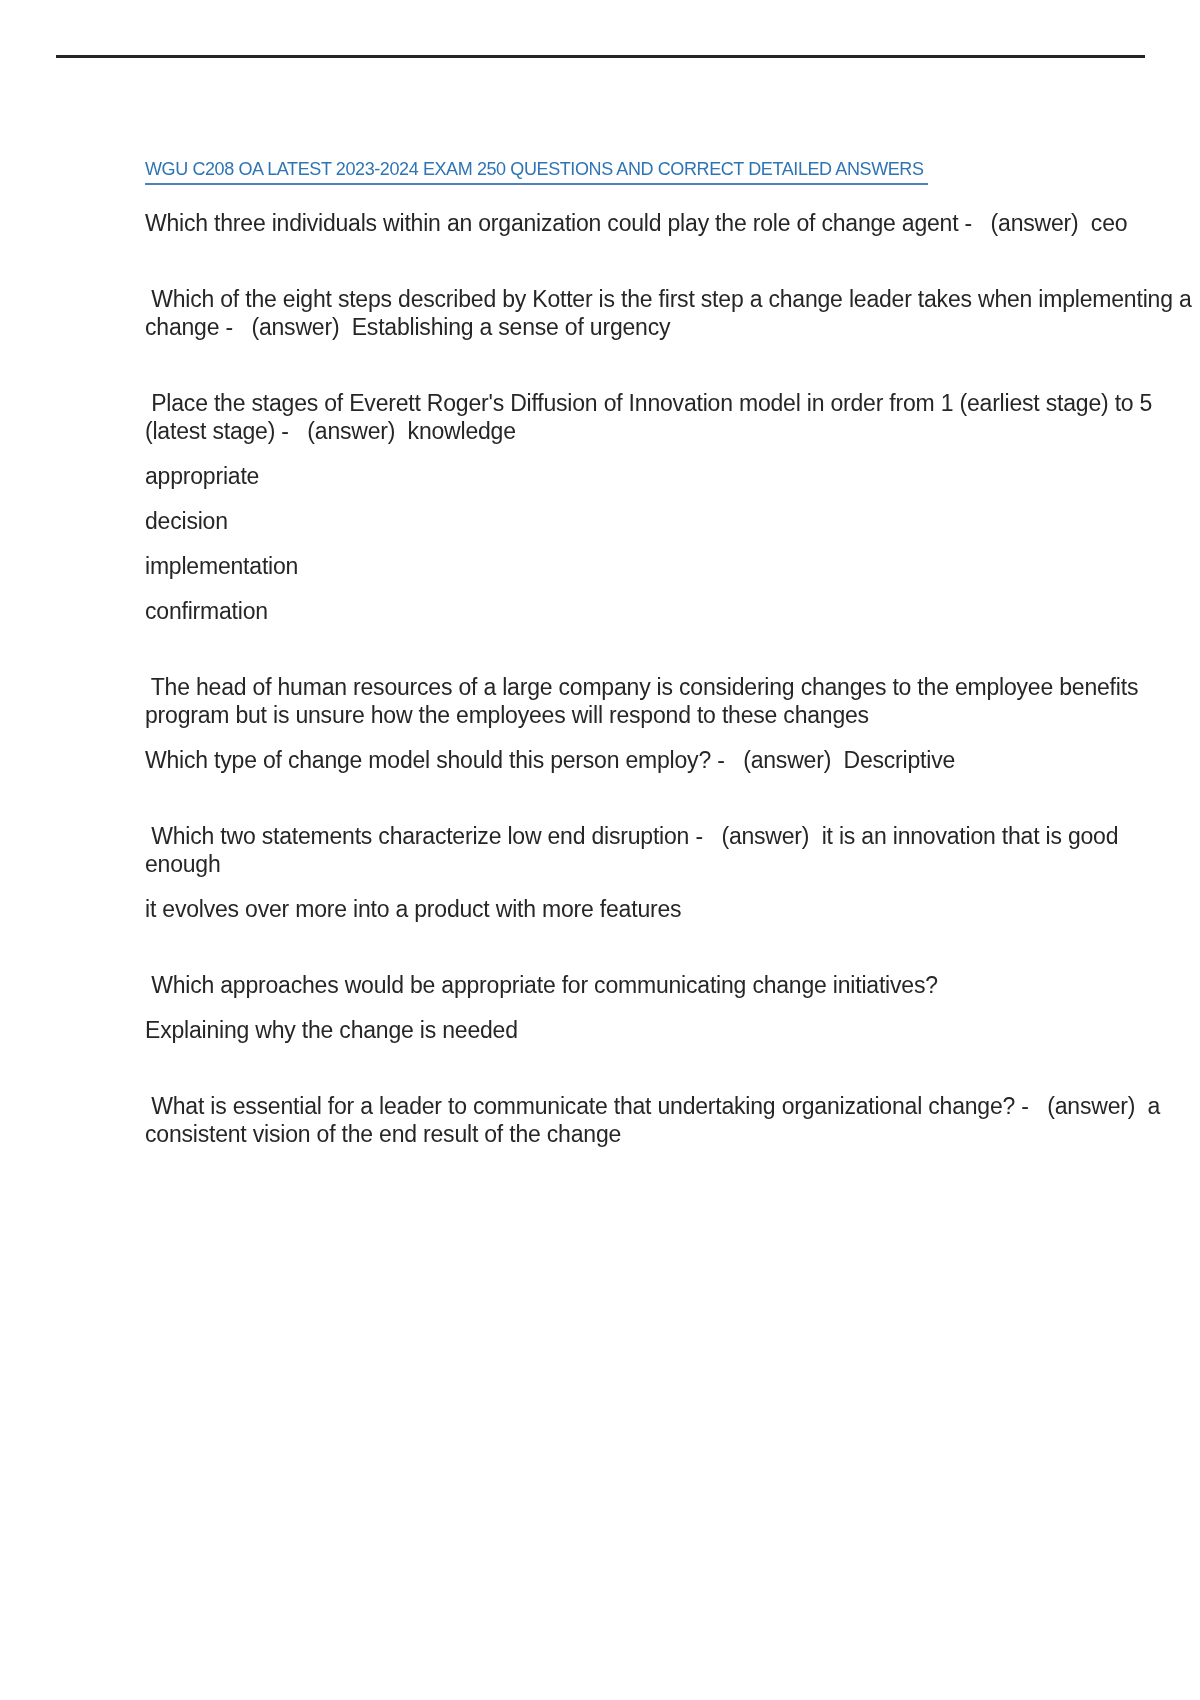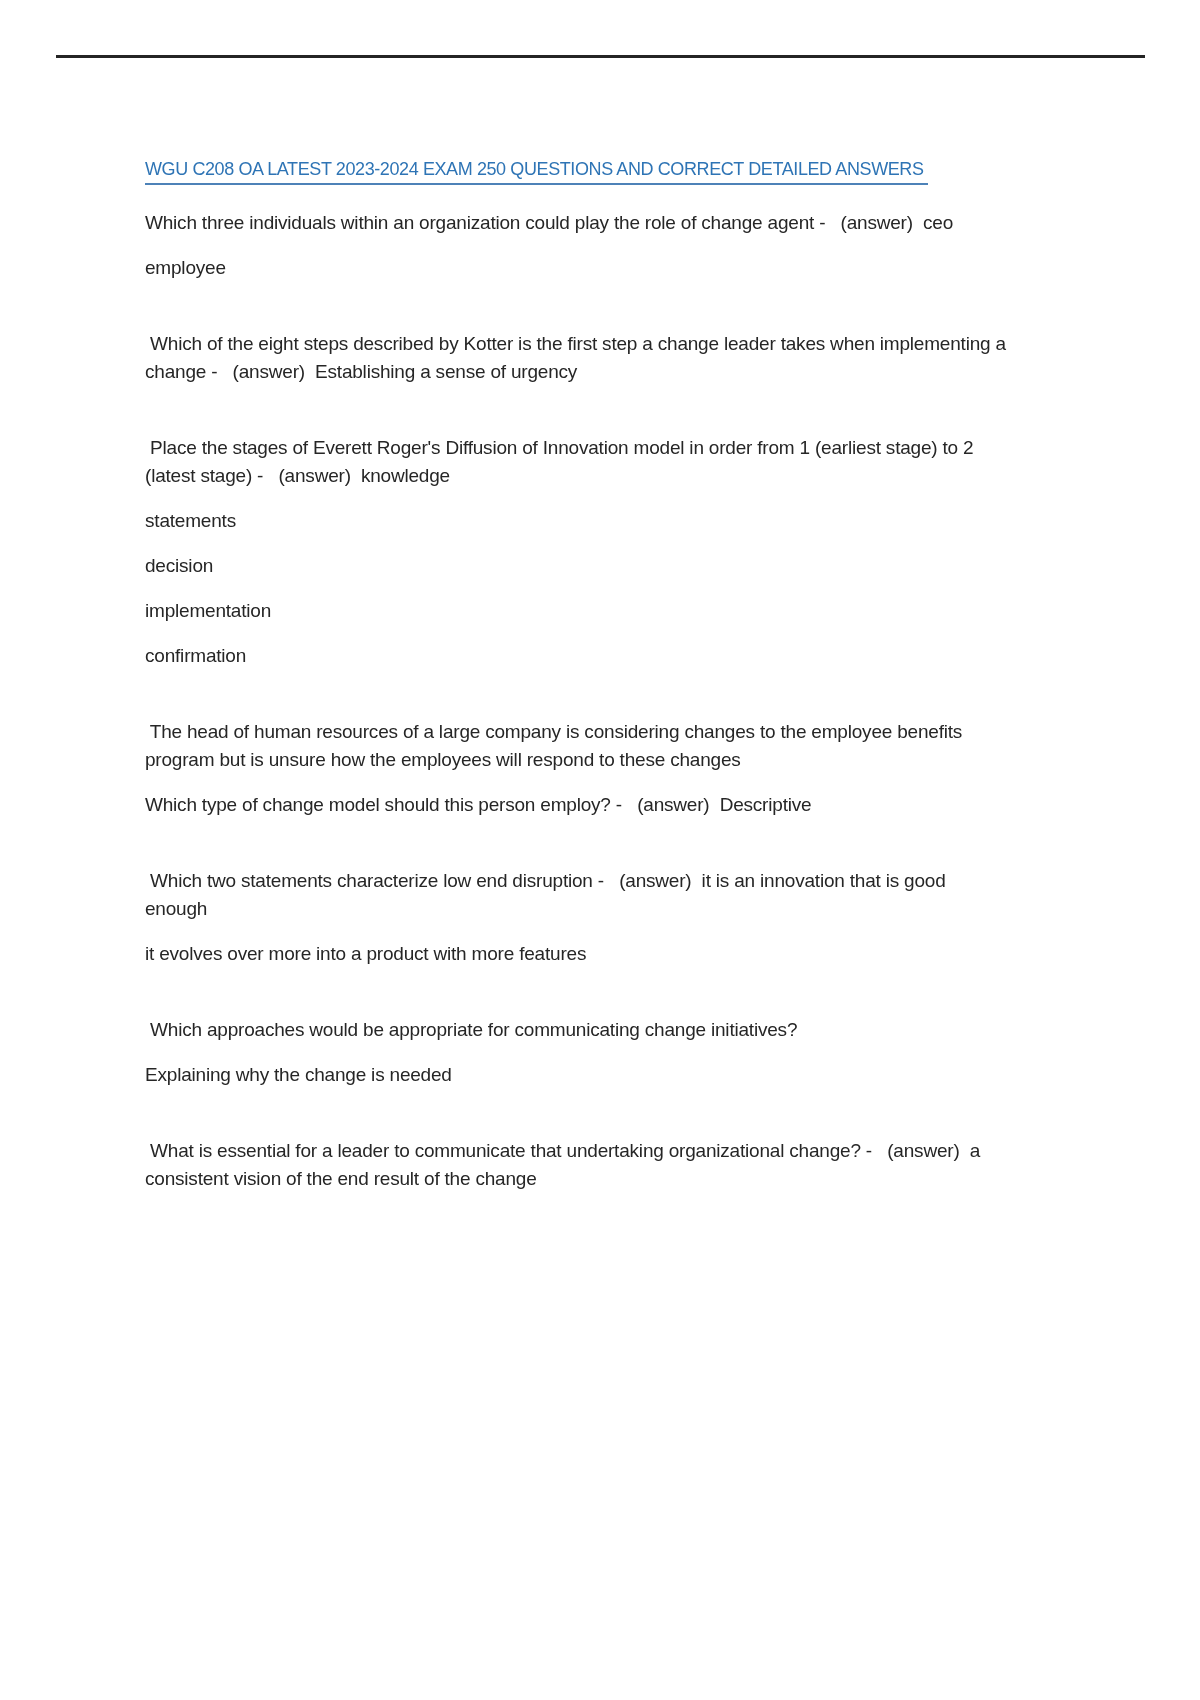--- a/index.html
+++ b/index.html
@@ -46,50 +46,49 @@
     padding-bottom: 3px;
     border-bottom: 2px solid #4d82b8;
     white-space: pre;
     cursor: pointer;
   }
   .qa-block {
     margin: 0 0 48px 0;
   }
   .qa-par {
     margin: 0 0 17px 0;
-    font-size: 19px;
+    font-size: 23px;
     line-height: 28px;
     letter-spacing: -0.2px;
     color: #262626;
     white-space: pre;
   }
 </style>
 </head>
 <body>
 
 <div class="page">
   <div class="rule rule-top"></div>
 
   <div class="content">
     <div class="title-row">
       <span class="doc-title" style="color: rgb(46, 116, 181);">WGU C208 OA LATEST 2023-2024 EXAM 250 QUESTIONS AND CORRECT DETAILED ANSWERS </span>
     </div>
     <main>
         <section class="qa-block">
           <p class="qa-par">Which three individuals within an organization could play the role of change agent -   (answer)  ceo</p>
-          <p class="qa-par">employee</p>
         </section>
         <section class="qa-block">
           <p class="qa-par"> Which of the eight steps described by Kotter is the first step a change leader takes when implementing a
 change -   (answer)  Establishing a sense of urgency</p>
         </section>
         <section class="qa-block">
-          <p class="qa-par"> Place the stages of Everett Roger's Diffusion of Innovation model in order from 1 (earliest stage) to 2
+          <p class="qa-par"> Place the stages of Everett Roger's Diffusion of Innovation model in order from 1 (earliest stage) to 5
 (latest stage) -   (answer)  knowledge</p>
-          <p class="qa-par">statements</p>
+          <p class="qa-par">appropriate</p>
           <p class="qa-par">decision</p>
           <p class="qa-par">implementation</p>
           <p class="qa-par">confirmation</p>
         </section>
         <section class="qa-block">
           <p class="qa-par"> The head of human resources of a large company is considering changes to the employee benefits
 program but is unsure how the employees will respond to these changes</p>
           <p class="qa-par">Which type of change model should this person employ? -   (answer)  Descriptive</p>
         </section>
         <section class="qa-block">

